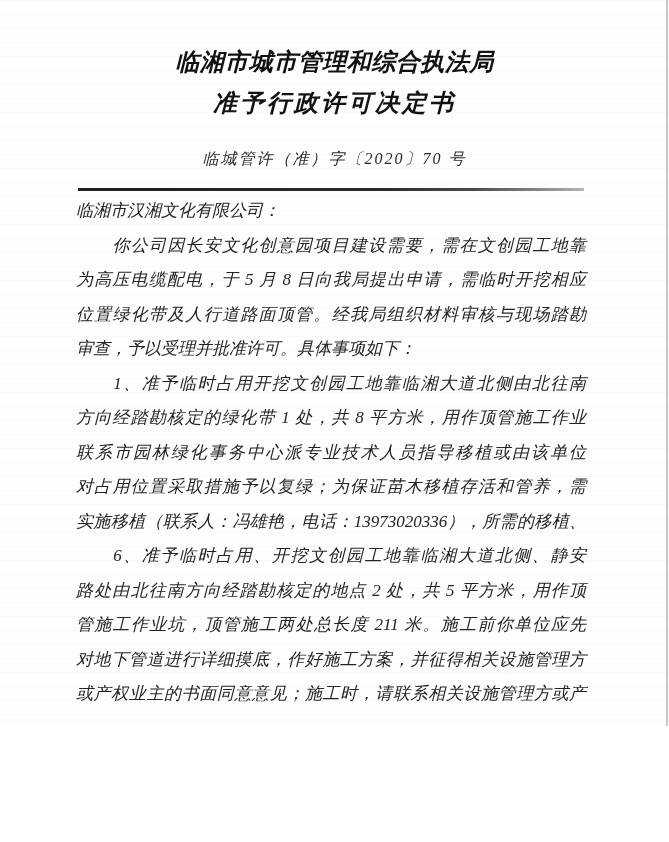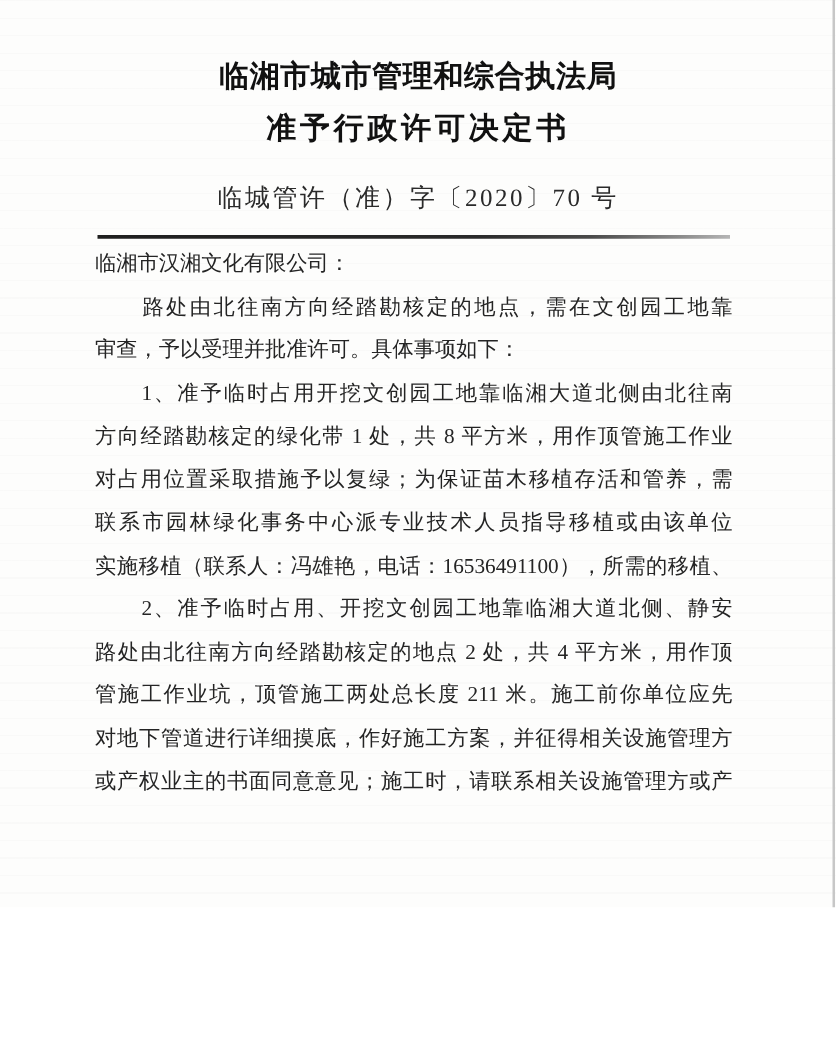--- a/index.html
+++ b/index.html
@@ -15,20 +15,21 @@
     background: #fdfdfc;
     
     background-image: repeating-linear-gradient(
       180deg,
       rgba(0,0,0,0.014) 0px, rgba(0,0,0,0.014) 1px,
       rgba(0,0,0,0) 1px, rgba(0,0,0,0) 14px
     );
     overflow: hidden;
     font-family: "Liberation Serif", "DejaVu Serif", serif;
     color: #222222;
+    font-style: italic;
   }
   
   .scan-edge {
     position: absolute;
     top: 0;
     right: 1px;
     width: 2px;
     height: 842px;
     background: #c7c7c7;
   }
@@ -55,21 +56,21 @@
     font-weight: bold;
     letter-spacing: 3px;
     color: #111111;
   }
   .doc-number {
     position: absolute;
     top: 147px;
     left: 0;
     width: 669px;
     text-align: center;
-    font-size: 20px;
+    font-size: 16px;
     line-height: 24px;
     letter-spacing: 2px;
     color: #2a2a2a;
   }
   .divider {
     position: absolute;
     top: 188px;
     left: 78px;
     width: 506px;
     height: 3px;
@@ -105,27 +106,29 @@
   <div class="title-line-1">临湘市城市管理和综合执法局</div>
 
   <div class="title-line-2">准予行政许可决定书</div>
 
   <div class="doc-number">临城管许（准）字〔2020〕70 号</div>
 
   <div class="divider"></div>
 
   <div class="body-text">
     <div class="body-line">临湘市汉湘文化有限公司：</div>
-    <div class="body-line full">　　路处由北往南方向经踏勘核定的地点，需在文创园工地靠</div>
+    <div class="body-line full">　　你公司因长安文化创意园项目建设需要，需在文创园工地靠</div>
+    <div class="body-line full">为高压电缆配电，于 5 月 8 日向我局提出申请，需临时开挖相应</div>
+    <div class="body-line full">位置绿化带及人行道路面顶管。经我局组织材料审核与现场踏勘</div>
     <div class="body-line">审查，予以受理并批准许可。具体事项如下：</div>
     <div class="body-line full">　　1、准予临时占用开挖文创园工地靠临湘大道北侧由北往南</div>
     <div class="body-line full">方向经踏勘核定的绿化带 1 处，共 8 平方米，用作顶管施工作业</div>
+    <div class="body-line full">联系市园林绿化事务中心派专业技术人员指导移植或由该单位</div>
     <div class="body-line full">对占用位置采取措施予以复绿；为保证苗木移植存活和管养，需</div>
-    <div class="body-line full">联系市园林绿化事务中心派专业技术人员指导移植或由该单位</div>
-    <div class="body-line full">实施移植（联系人：冯雄艳，电话：16536491100），所需的移植、</div>
-    <div class="body-line full">　　2、准予临时占用、开挖文创园工地靠临湘大道北侧、静安</div>
-    <div class="body-line full">路处由北往南方向经踏勘核定的地点 2 处，共 4 平方米，用作顶</div>
+    <div class="body-line full">实施移植（联系人：冯雄艳，电话：13973020336），所需的移植、</div>
+    <div class="body-line full">　　6、准予临时占用、开挖文创园工地靠临湘大道北侧、静安</div>
+    <div class="body-line full">路处由北往南方向经踏勘核定的地点 2 处，共 5 平方米，用作顶</div>
     <div class="body-line full">管施工作业坑，顶管施工两处总长度 211 米。施工前你单位应先</div>
     <div class="body-line full">对地下管道进行详细摸底，作好施工方案，并征得相关设施管理方</div>
     <div class="body-line full">或产权业主的书面同意意见；施工时，请联系相关设施管理方或产</div>
   </div>
 
 </div>
 
 </body></html>

